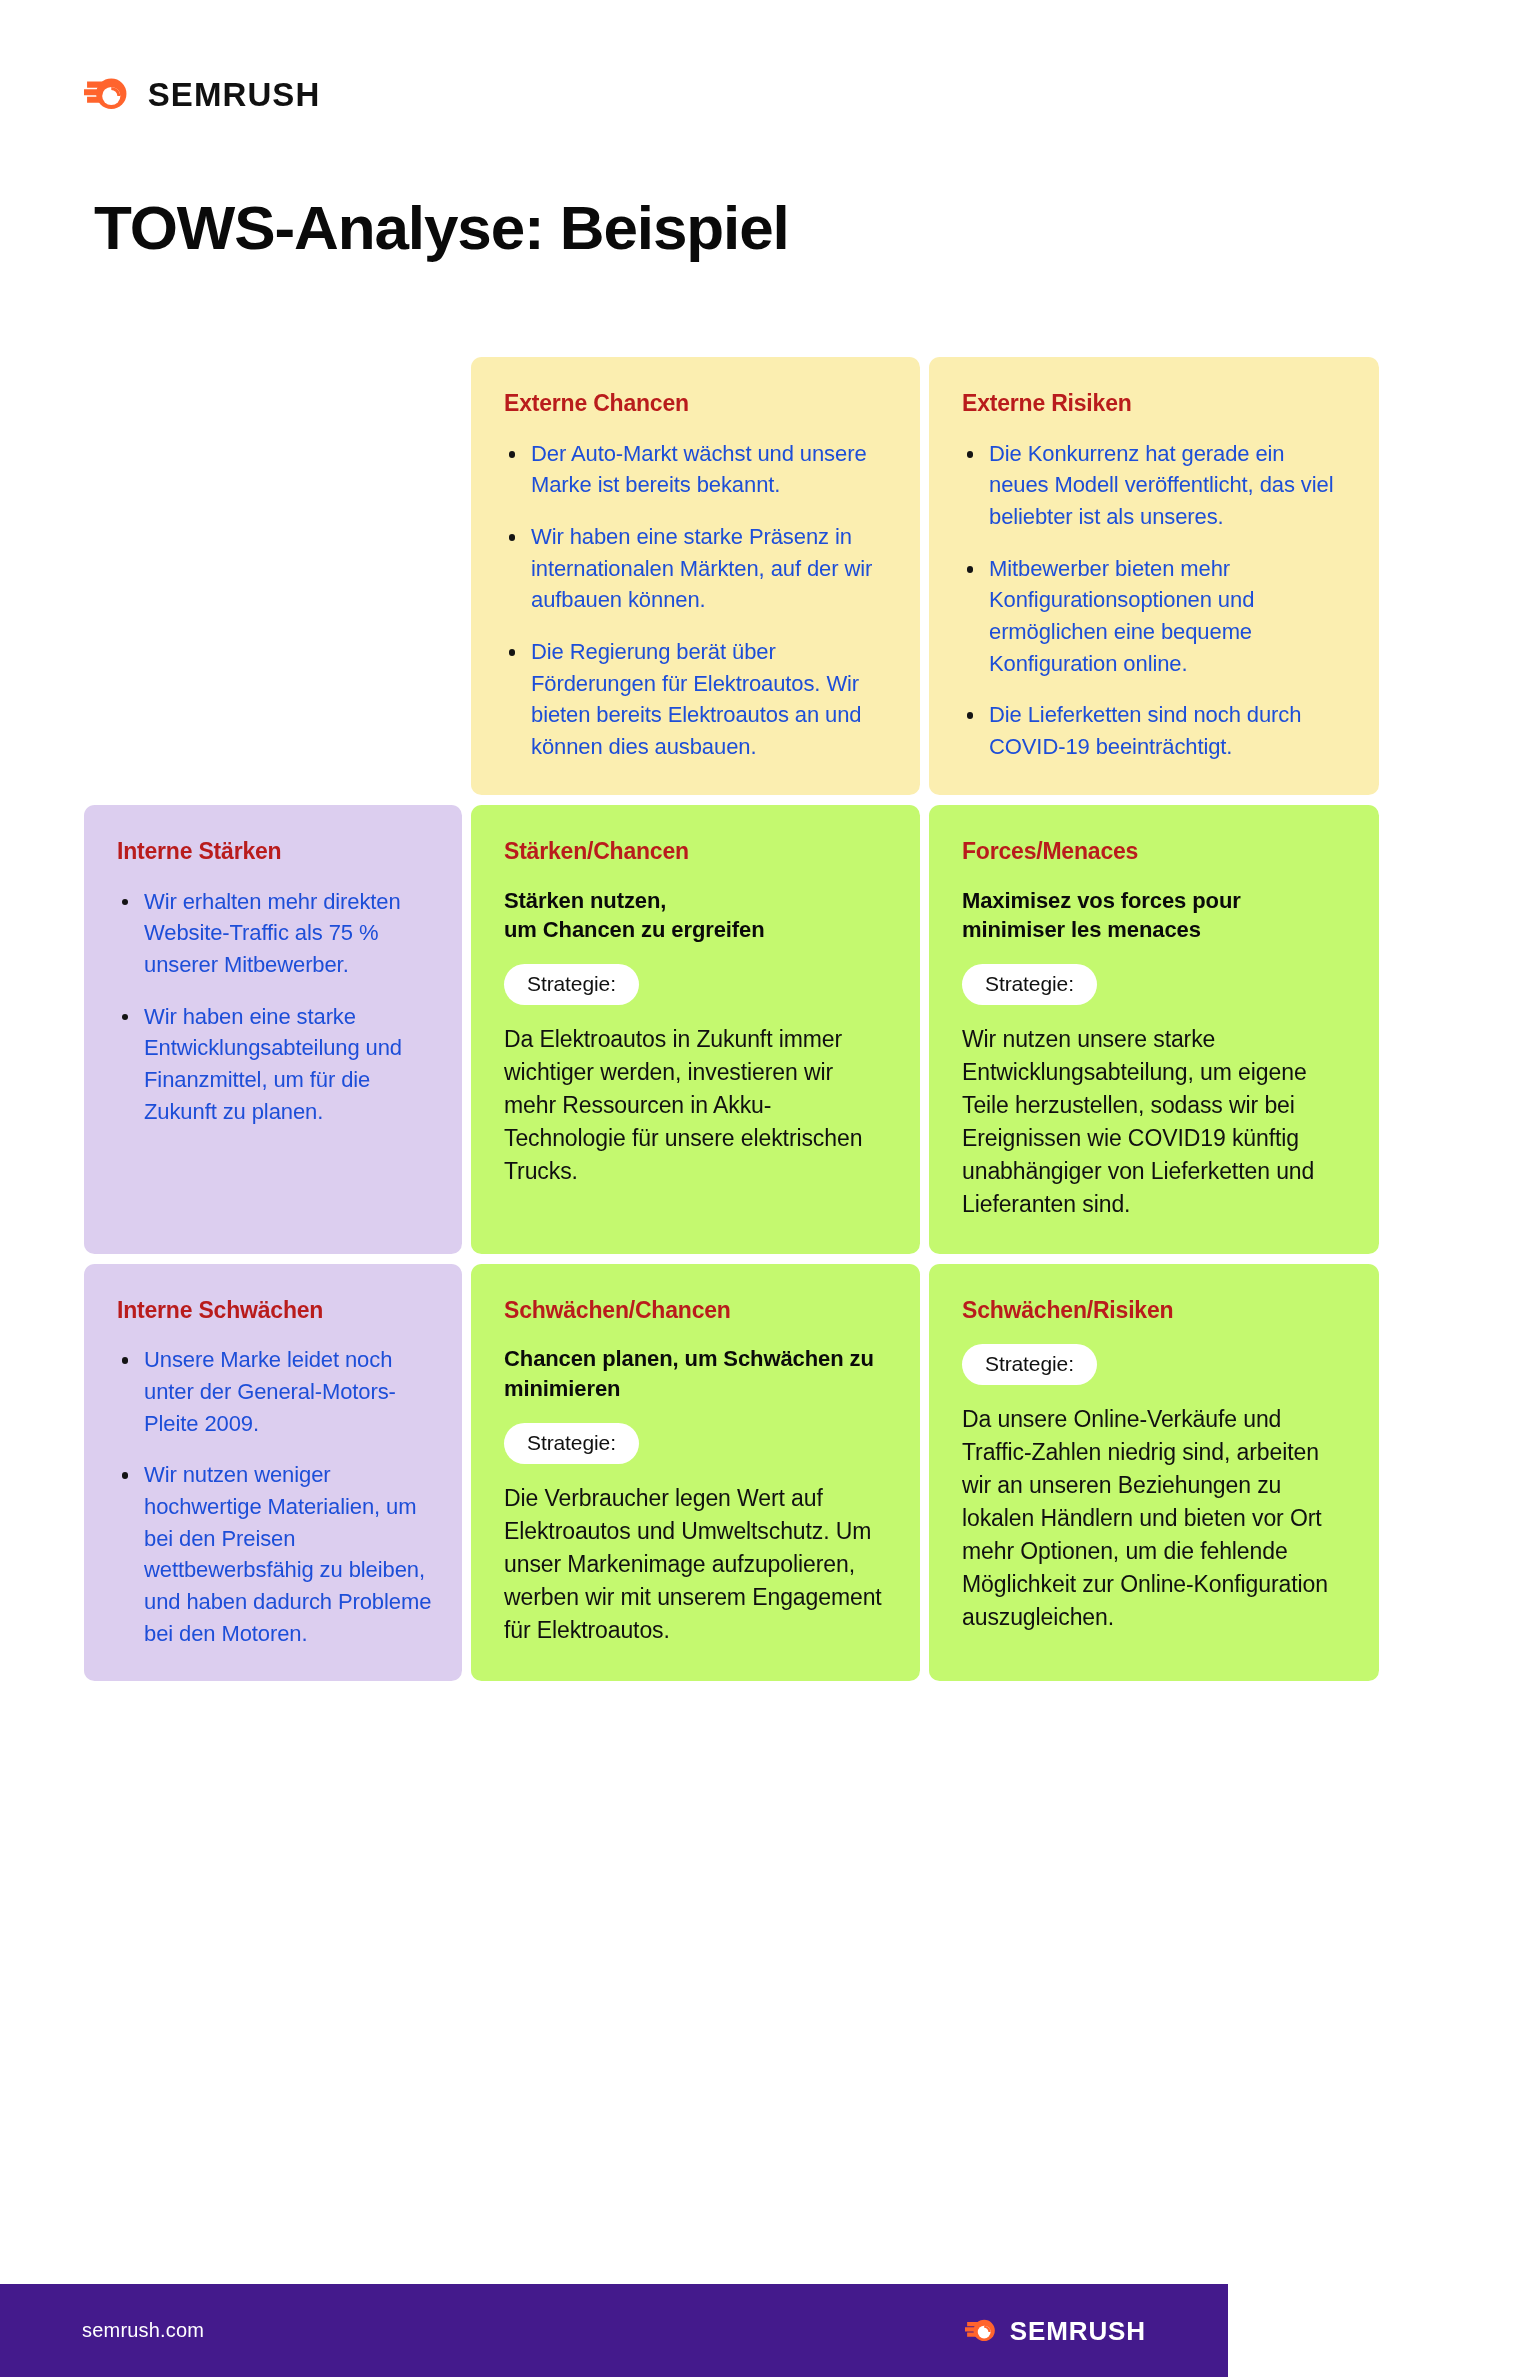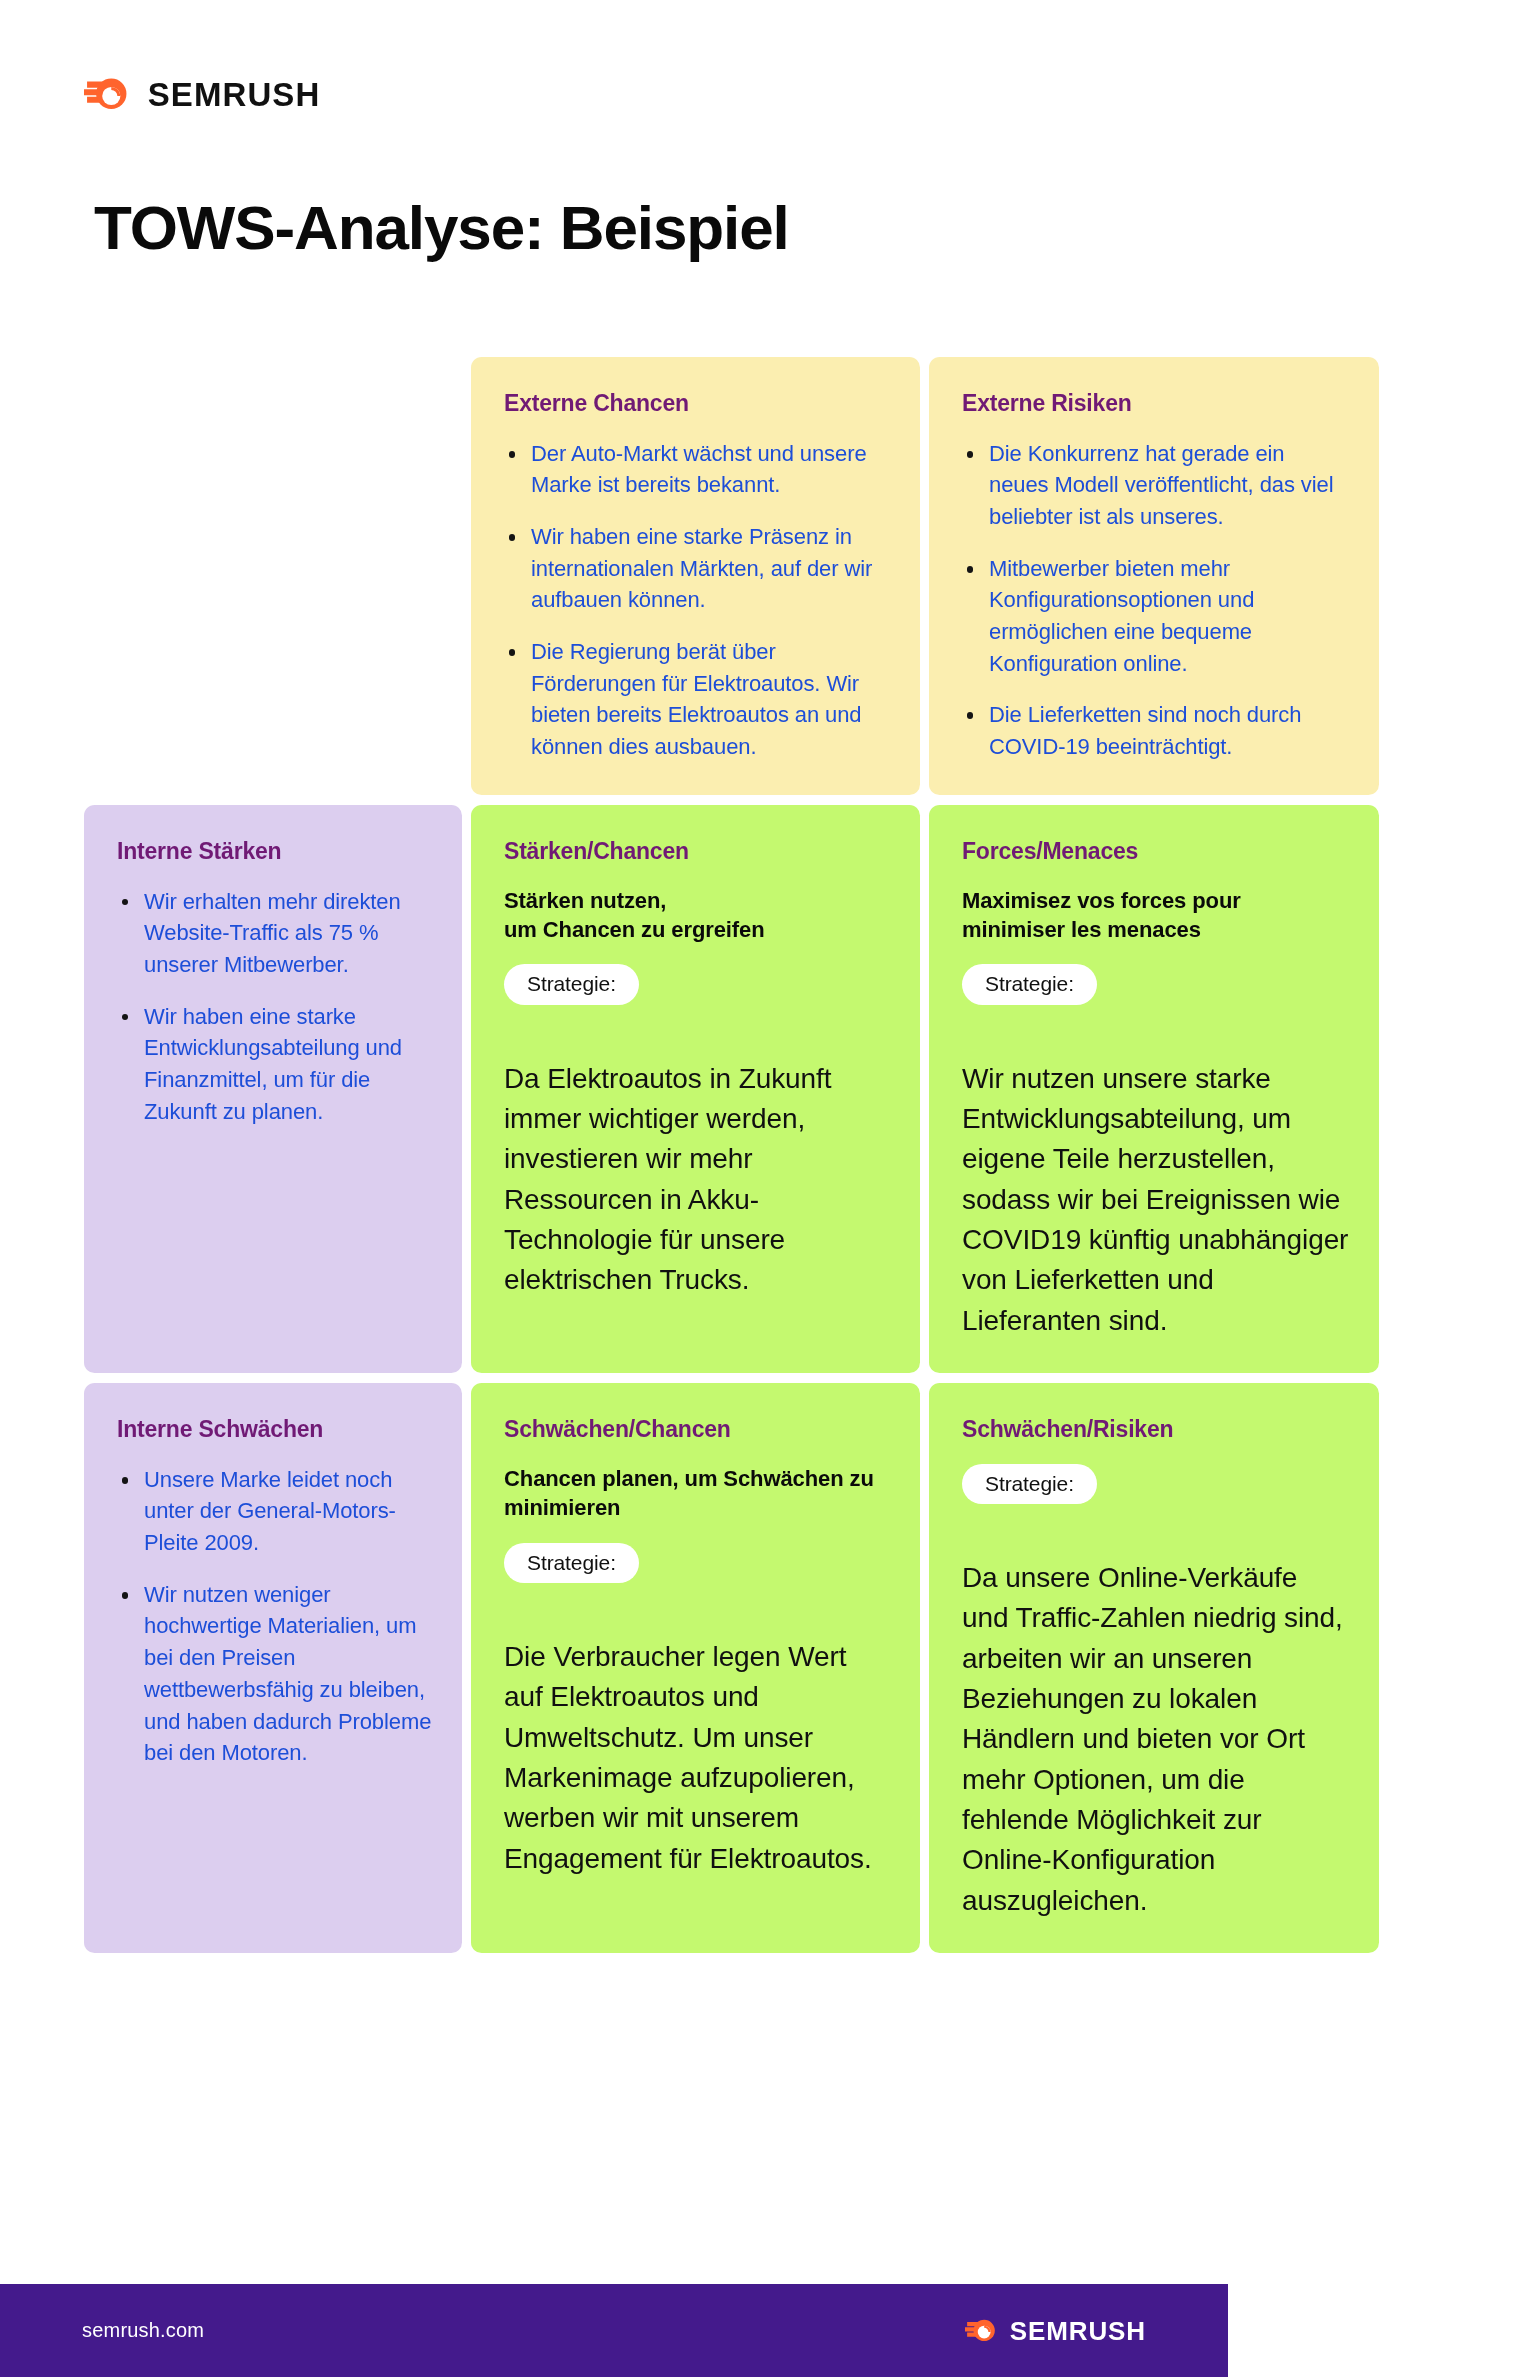--- a/index.html
+++ b/index.html
@@ -74,21 +74,21 @@
   .cell.empty { background: transparent; border-radius: 0; padding: 0; }
   .cell.yellow { background: #FBEEB0; }
   .cell.green  { background: #C4F96F; }
   .cell.purple { background: #DCCEEF; }
 
   .cell-title {
     font-size: 23px;
     font-weight: 700;
     letter-spacing: -0.2px;
     line-height: 1.25;
-    color: #701a75;
+    color: #b91c1c;
     margin-bottom: 20px;
   }
 
   .cell-subtitle {
     font-size: 22px;
     font-weight: 700;
     line-height: 1.34;
     letter-spacing: -0.1px;
     color: #0a0a0a;
     margin: 0 0 20px 0;
@@ -127,25 +127,24 @@
     border-radius: 760px;
     padding: 6.8px 23px 8.4px 23px;
     font-size: 21px;
     line-height: 1.2;
     letter-spacing: -0.1px;
     color: #111111;
     margin-bottom: 18px;
   }
 
   .body-text {
-    font-size: 28px;
+    font-size: 23px;
     line-height: 1.44;
     letter-spacing: -0.1px;
     color: #101010;
-    margin-top: 36px;
   }
 
   
   .footer {
     position: absolute;
     left: 0;
     bottom: 0;
     width: 1228px;
     height: 93px;
     background: #441A8C;

